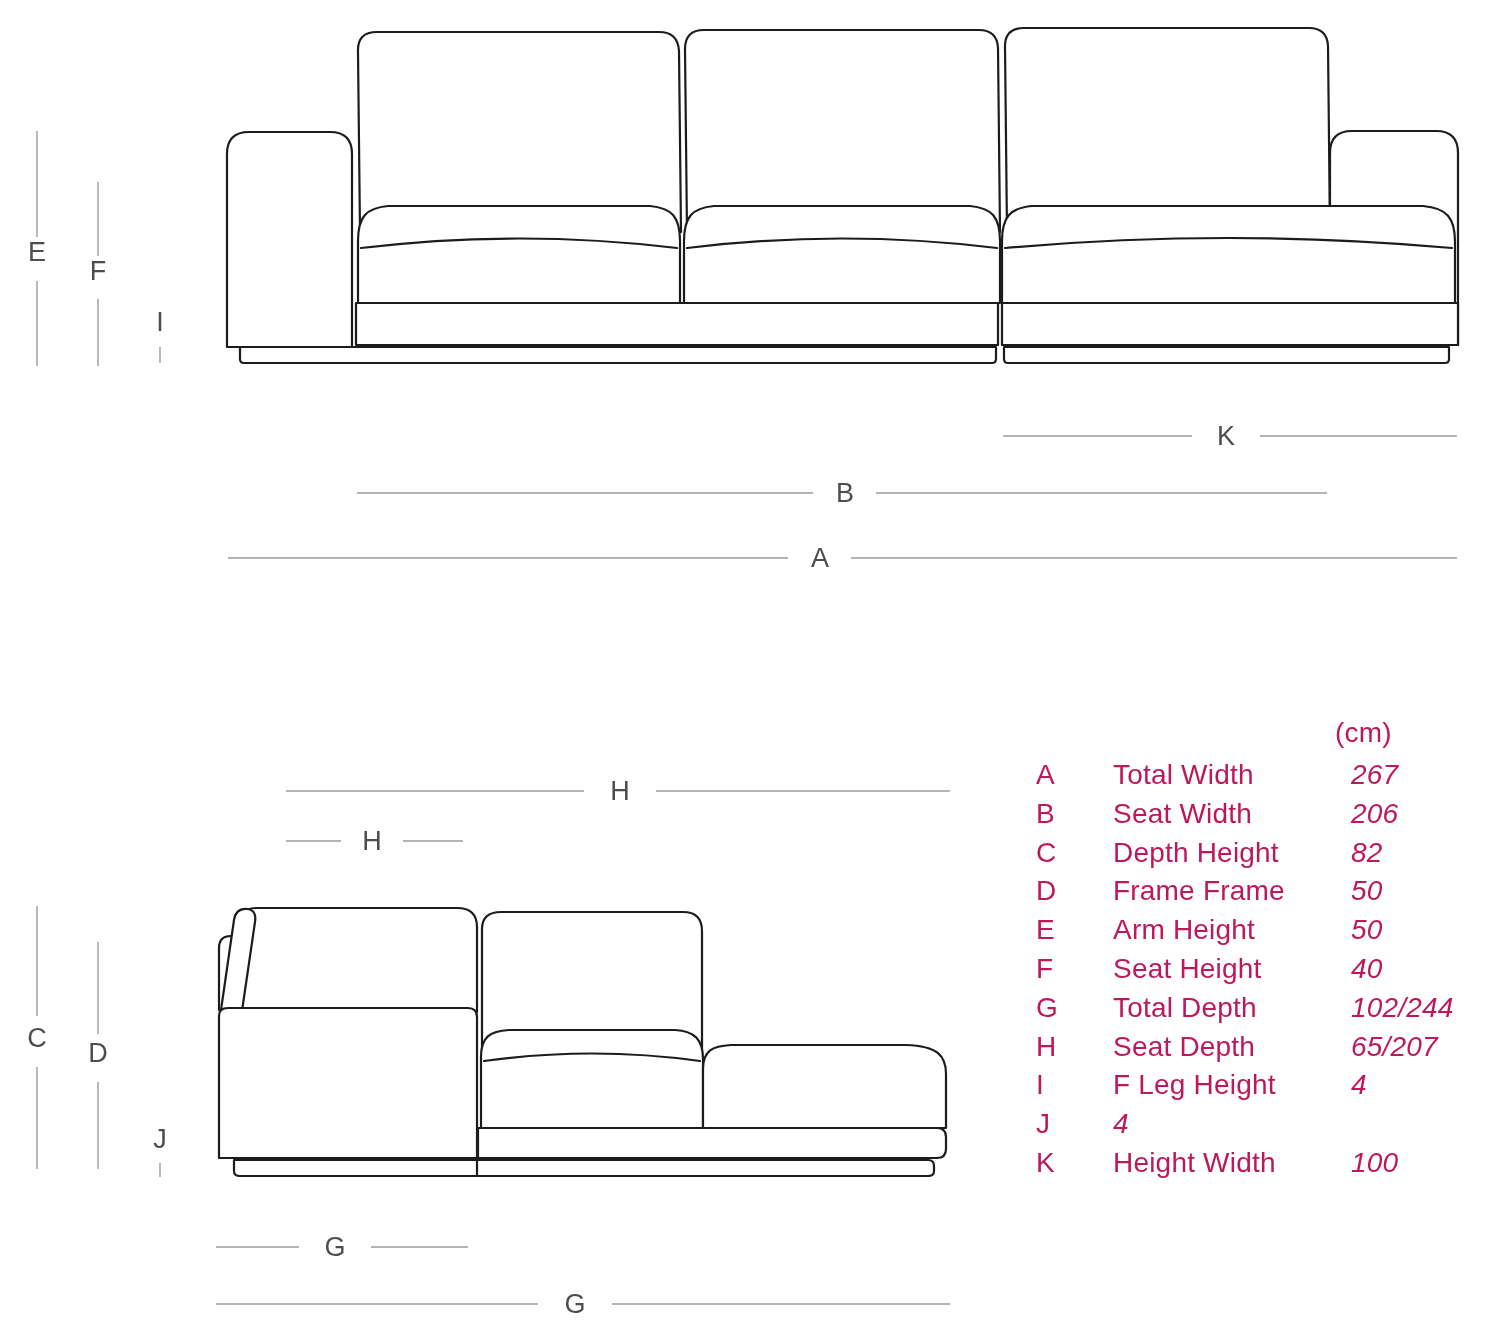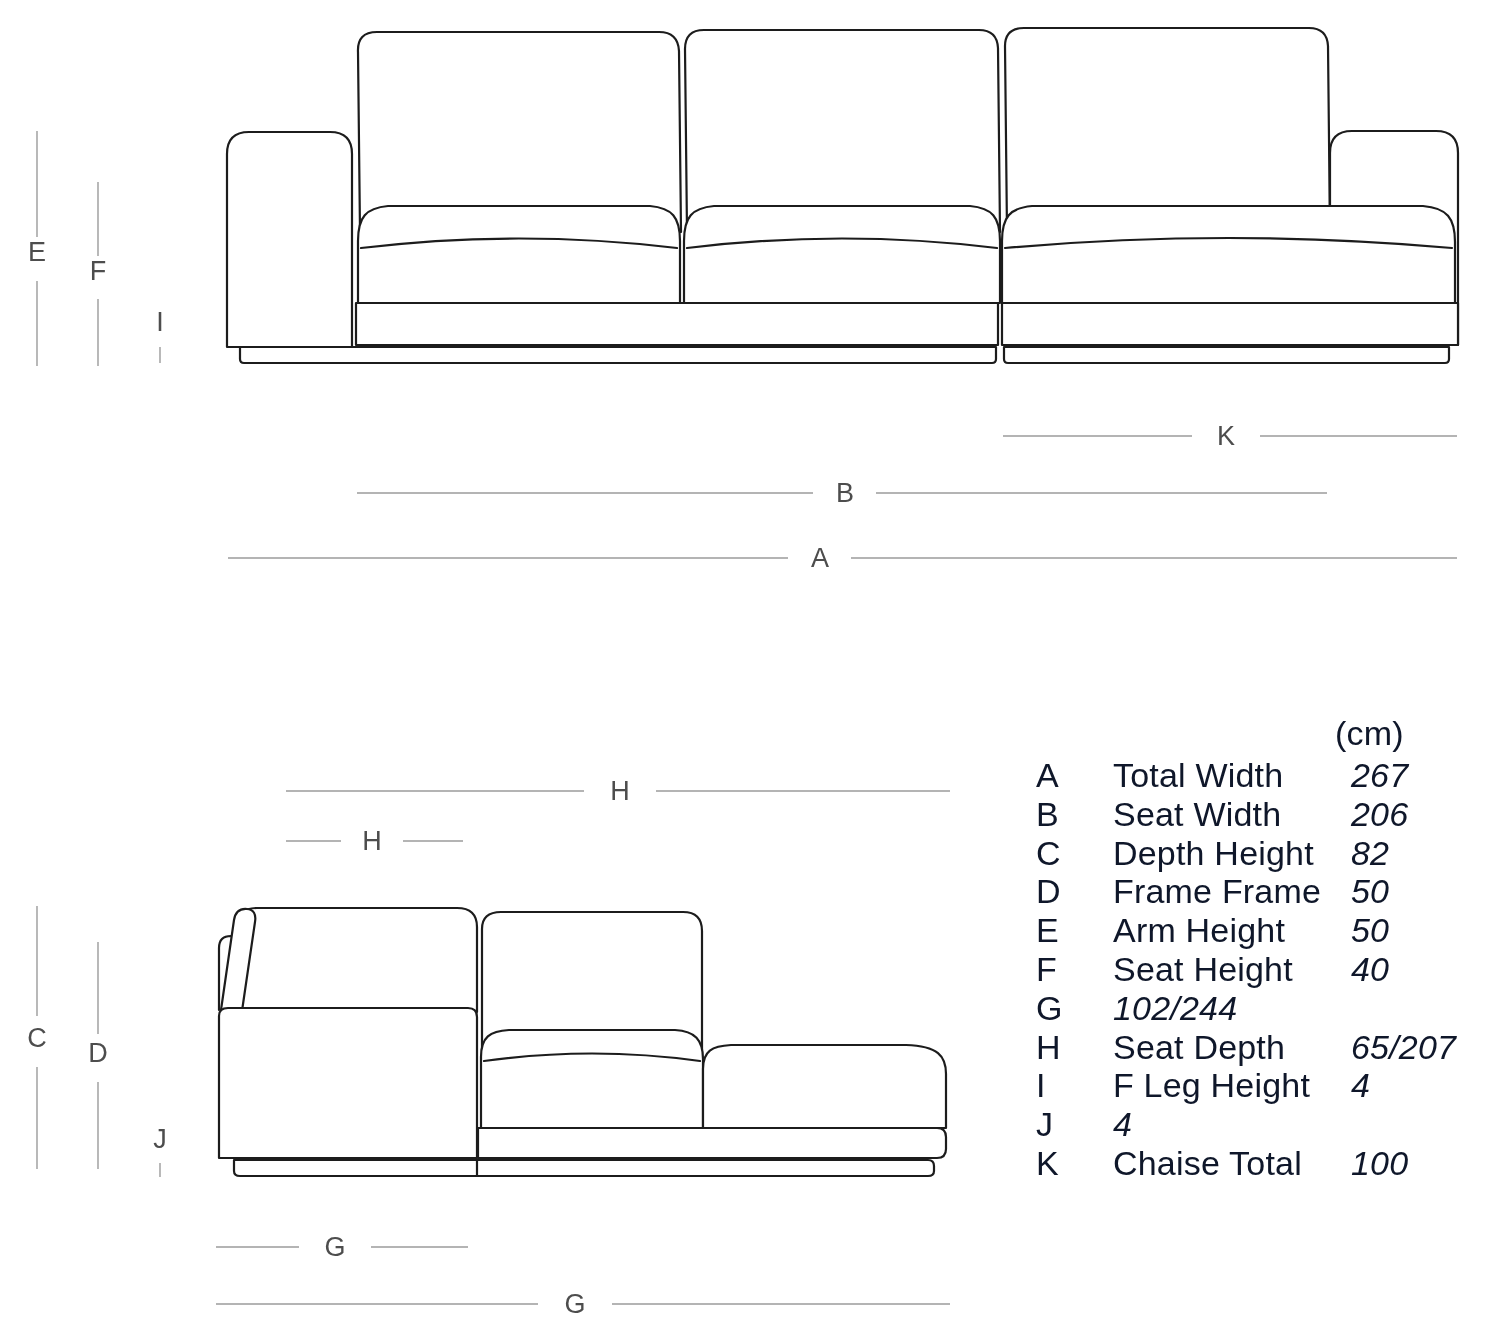--- a/index.html
+++ b/index.html
@@ -21,21 +21,21 @@
     stroke:#1c1c1c; stroke-width:2.2; fill:#ffffff;
     stroke-linejoin:round; stroke-linecap:round;
   }
   .contour {
     stroke:#1c1c1c; stroke-width:2.2; fill:none;
     stroke-linejoin:round; stroke-linecap:round;
   }
 
   .spec-table {
     position:absolute; left:1036px; top:710px; width:464px;
-    color:#0f172a; font-size:34px; letter-spacing:0.2px;
+    color:#be185d; font-size:28px; letter-spacing:0.2px;
   }
   .units-row { height:46px; line-height:46px; padding-left:299px; }
   .spec-row { display:flex; height:38.8px; line-height:38.8px; }
   .spec-key { width:77px; }
   .spec-name { width:238px; }
   .spec-value { flex:1;font-style:italic; }
 </style>
 </head>
 <body>
 
@@ -161,36 +161,37 @@
       <span class="spec-name">Arm Height</span>
       <span class="spec-value">50</span>
     </div>
     <div class="spec-row">
       <span class="spec-key">F</span>
       <span class="spec-name">Seat Height</span>
       <span class="spec-value">40</span>
     </div>
     <div class="spec-row">
       <span class="spec-key">G</span>
+      <span class="spec-name">Total Depth</span>
       <span class="spec-value">102/244</span>
     </div>
     <div class="spec-row">
       <span class="spec-key">H</span>
       <span class="spec-name">Seat Depth</span>
       <span class="spec-value">65/207</span>
     </div>
     <div class="spec-row">
       <span class="spec-key">I</span>
       <span class="spec-name">F Leg Height</span>
       <span class="spec-value">4</span>
     </div>
     <div class="spec-row">
       <span class="spec-key">J</span>
       <span class="spec-value">4</span>
     </div>
     <div class="spec-row">
       <span class="spec-key">K</span>
-      <span class="spec-name">Chaise Total</span>
+      <span class="spec-name">Height Width</span>
       <span class="spec-value">100</span>
     </div>
   </div>
 
 </div>
 
 </body></html>

